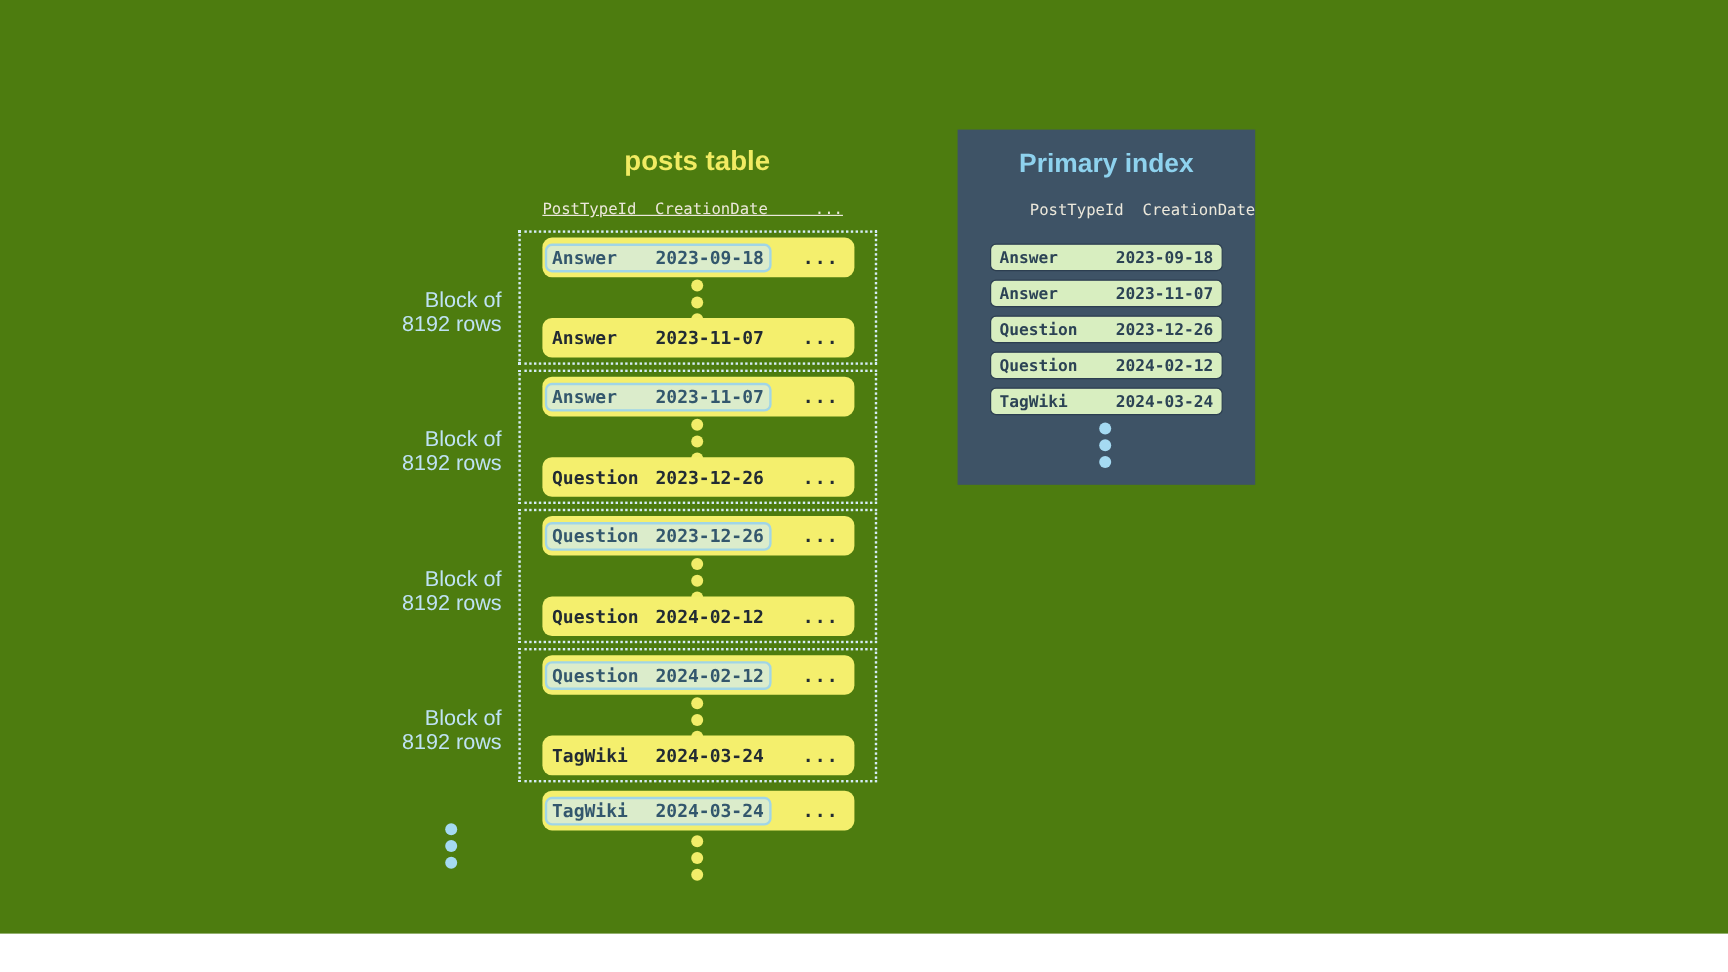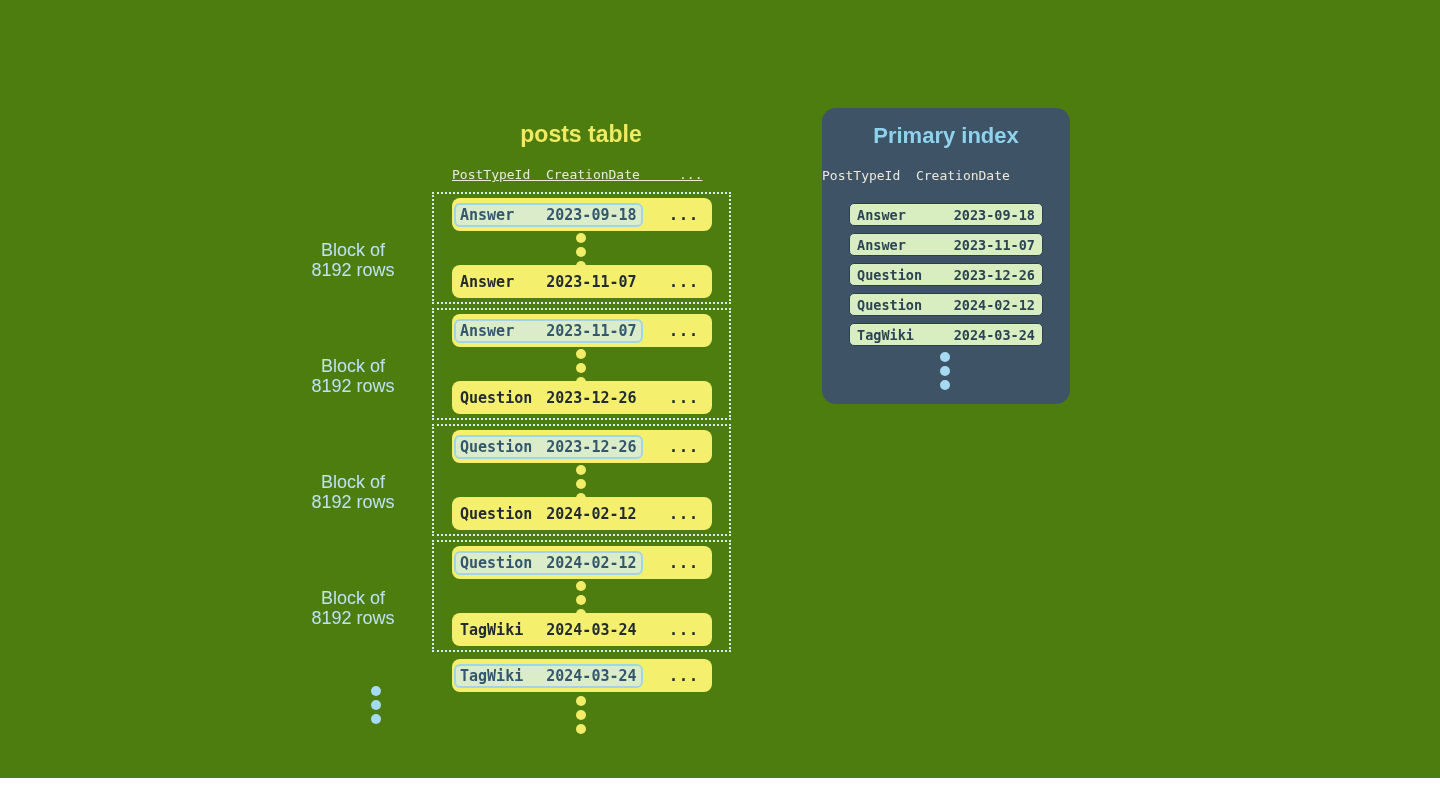--- a/index.html
+++ b/index.html
@@ -25,21 +25,21 @@
   }
 
   .block{
     position:absolute;left:432px;width:299px;height:112px;
     border:2px dotted #d6edf7;box-sizing:border-box;
   }
   .b0{top:192px}.b1{top:308px}.b2{top:424px}.b3{top:540px}
 
   .block-label{
     position:absolute;left:288px;width:130px;
-    text-align:center;
+    text-align:right;
     font:400 18px "Liberation Sans", sans-serif;
     line-height:20px;color:#bfe2f4;
   }
   .bl0{top:240px}.bl1{top:356px}.bl2{top:472px}.bl3{top:588px}
 
   .yrow{
     position:absolute;display:flex;align-items:center;
     width:260px;height:33px;box-sizing:border-box;
     background:#f4ef6d;border-radius:8px;
     padding:0 13px 0 2px;
@@ -66,31 +66,31 @@
   .bdot{background:#a5daf2;}
   .block-dots{left:142px;top:39px;}
 
   .overflow-row{left:452px;top:659px;}
   .bottom-ydots{left:576px;top:696px;}
   .left-bdots{left:371px;top:686px;}
 
   
   .panel{
     position:absolute;left:798px;top:108px;width:248px;height:296px;
-    background:#3e5366;border-radius:14px;margin-left:24px;
+    background:#3e5366;border-radius:0;
   }
   .px-title{
     position:absolute;top:15px;left:0;width:100%;
     text-align:center;
     font:600 22px "Liberation Sans", sans-serif;
     color:#8ed2ee;
   }
   .px-header{
     position:absolute;top:60px;left:0;width:100%;
-    text-align:left;
+    text-align:right;
     font:400 13px "DejaVu Sans Mono", monospace;
     color:#ece8db;white-space:pre;
   }
   .irow{
     position:absolute;left:27px;width:194px;height:23px;
     box-sizing:border-box;display:flex;align-items:center;
     background:#d8eec0;border:1.5px solid #2c3e50;border-radius:5px;
     padding:0 7px;
     font:700 13.5px "DejaVu Sans Mono", monospace;
     color:#2c4355;white-space:pre;

